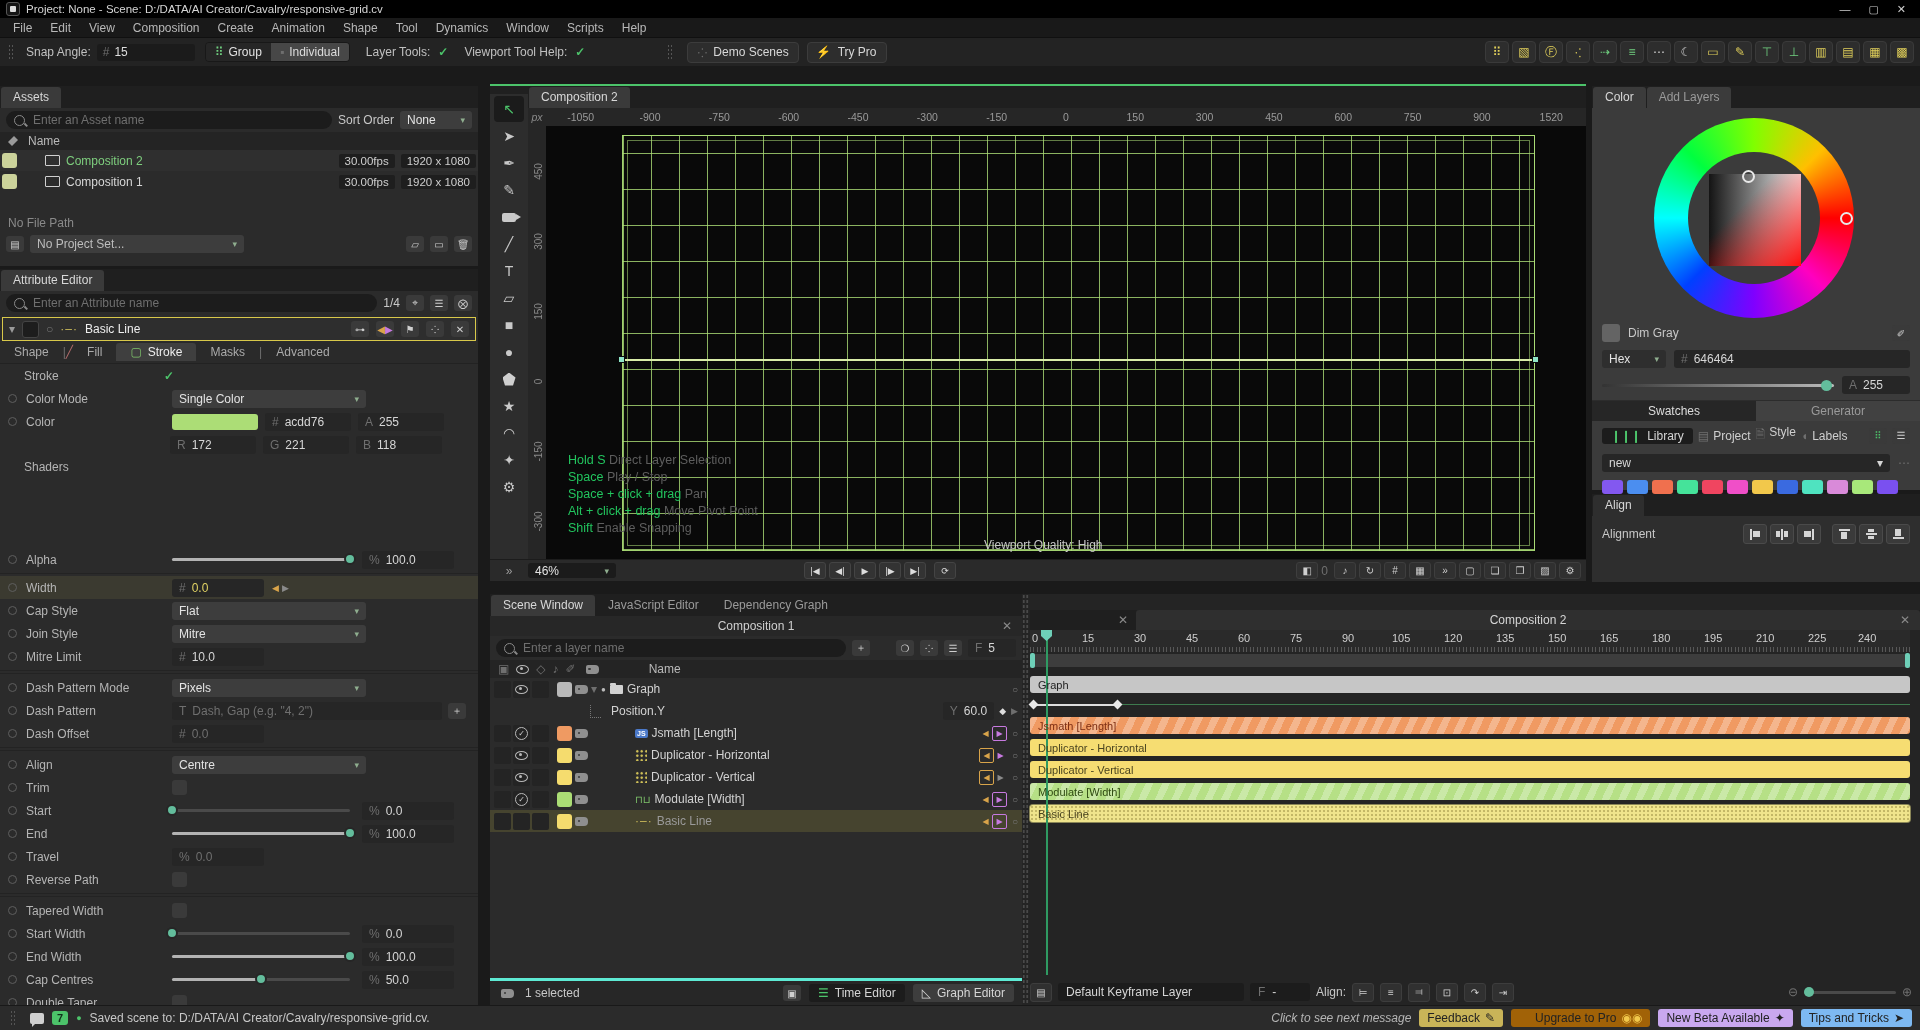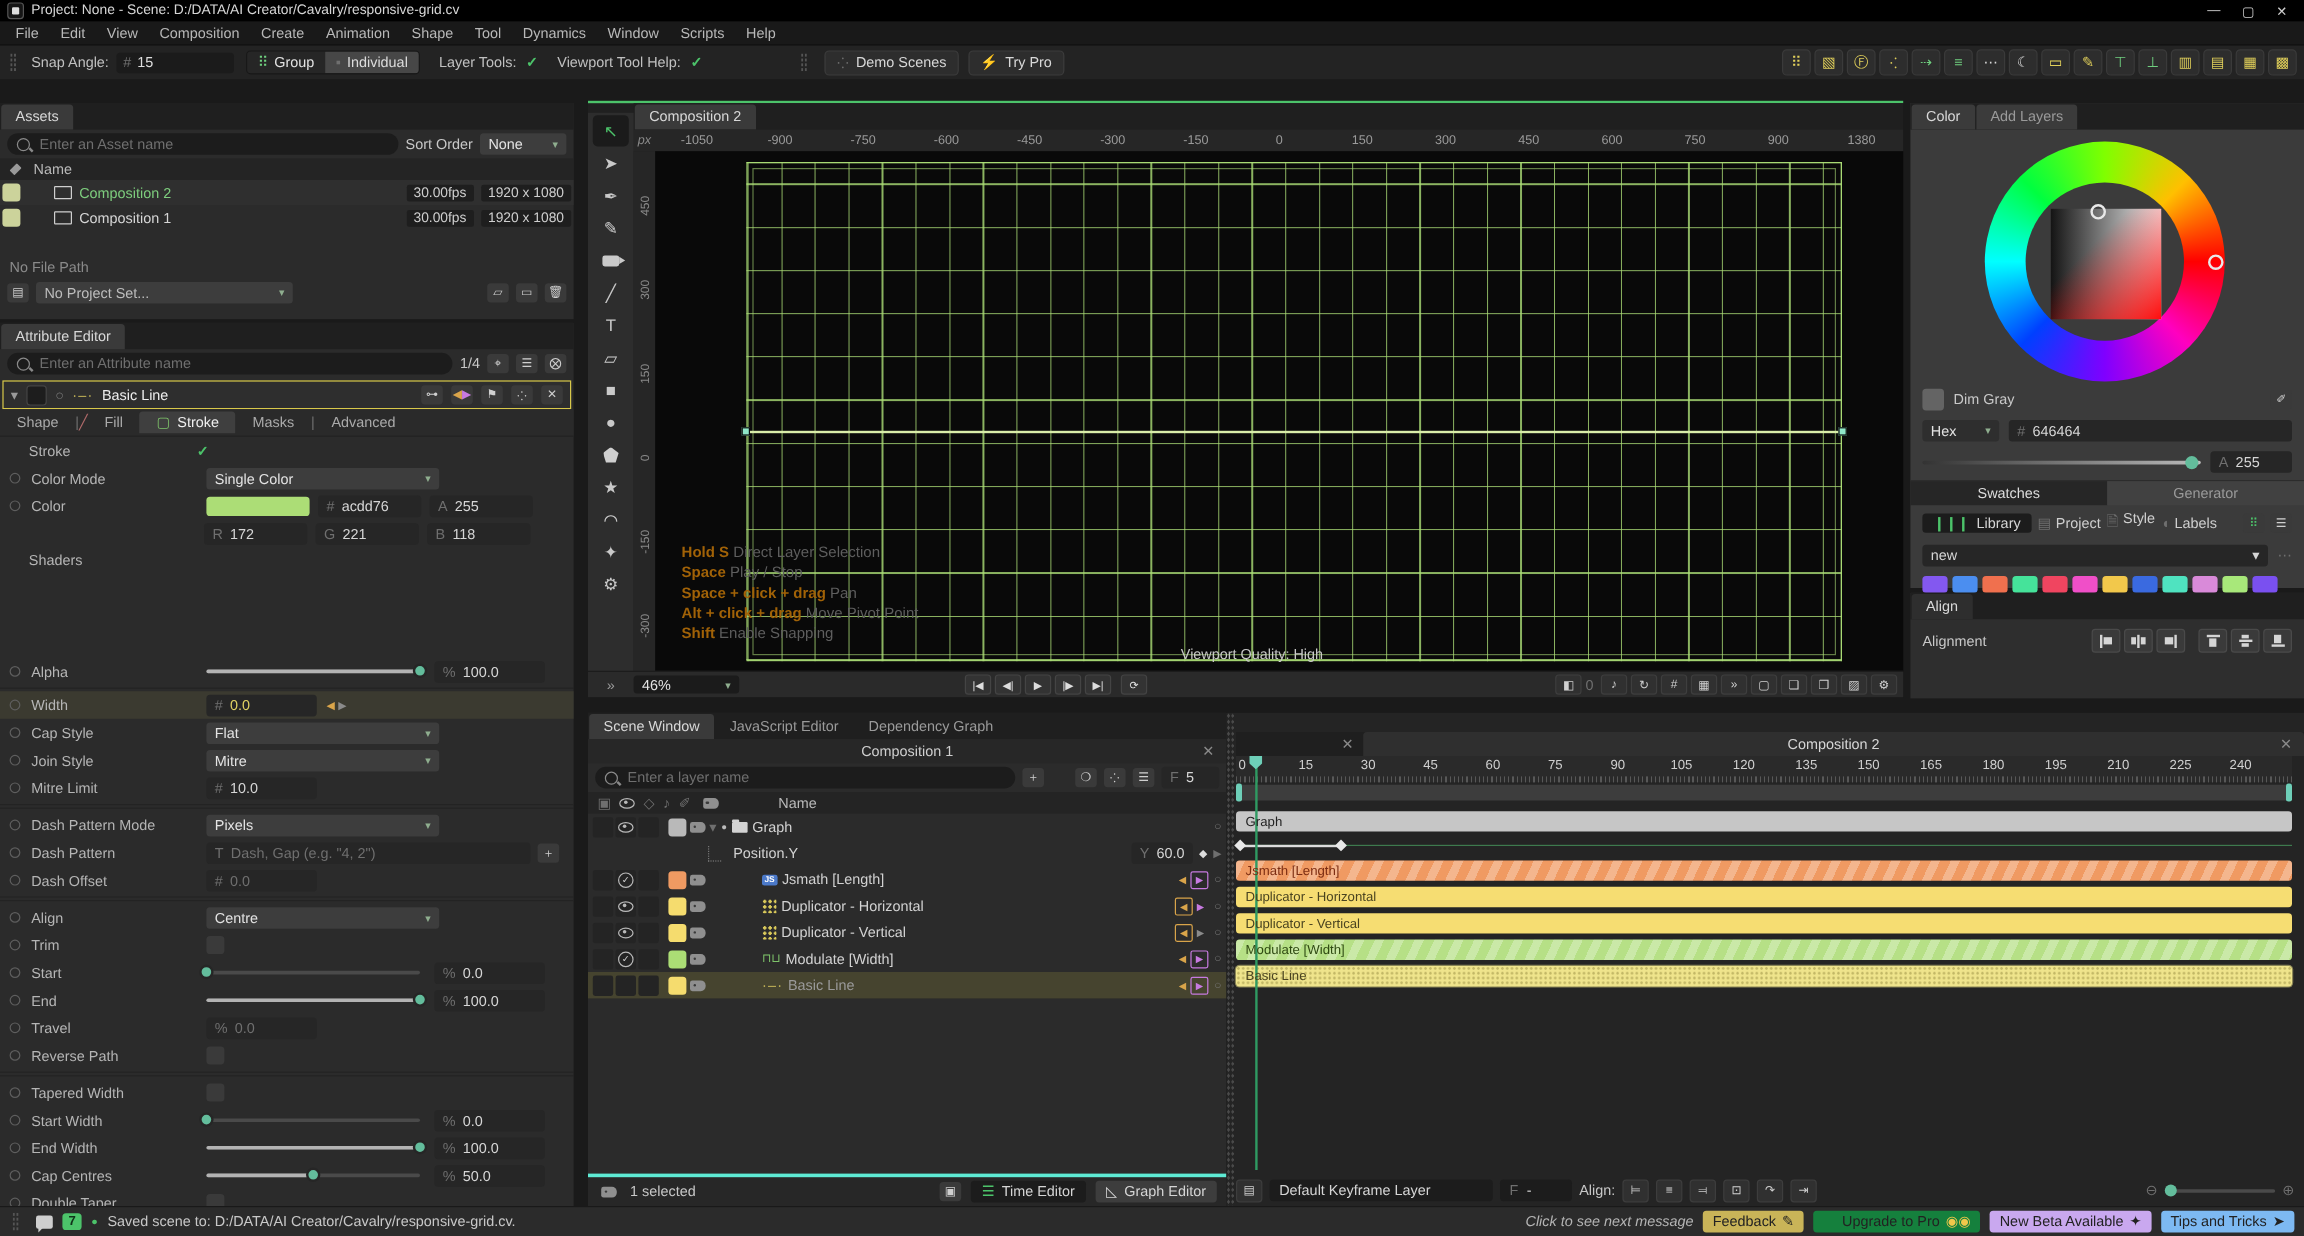--- a/index.html
+++ b/index.html
@@ -88,21 +88,21 @@
   #vruler span{position:absolute;left:2px;transform:rotate(-90deg);transform-origin:center;color:#8a8a8a;font-size:10px;width:30px;text-align:center;margin-left:-7px;}
   #canvas{position:absolute;left:56px;top:42px;right:0;bottom:21px;background:#090909;overflow:hidden;}
   #grid{position:absolute;left:76px;top:9px;width:911px;height:414px;border:1px solid rgba(171,221,118,.95);
     background:
       repeating-linear-gradient(90deg,rgba(171,221,118,.8) 0 1px,transparent 1px 28px),
       repeating-linear-gradient(0deg,rgba(171,221,118,.8) 0 1px,transparent 1px 36px);}
   #grid::before{content:"";position:absolute;inset:4px;border:1px solid rgba(171,221,118,.55);pointer-events:none;}
   #sel-line{position:absolute;left:-2px;right:-2px;top:223px;height:2px;background:#d9eda9;}
   #sel-line .ep{position:absolute;top:-3px;width:7px;height:7px;background:#8fe6c8;border:1px solid #0a0a0a;box-sizing:border-box;}
   .ovl{position:absolute;left:22px;top:326px;font-size:12.5px;line-height:17px;}
-  .ovl b{color:#a16207;font-weight:bold;}
+  .ovl b{color:#22c55e;font-weight:normal;}
   .ovl span{color:#5e5e5e;}
   #vq{position:absolute;left:438px;top:412px;color:#c9c9c9;}
   #vp-bottom{position:absolute;left:0;right:0;bottom:0;height:21px;background:#2a2a2a;border-top:1px solid #1c1c1c;display:flex;align-items:center;}
   .pb-btn{width:20px;height:15px;background:#333;border:1px solid #444;border-radius:3px;color:#ddd;font-size:9px;display:flex;align-items:center;justify-content:center;margin-left:3px;}
   .vic{width:20px;height:15px;background:#303030;border:1px solid #3e3e3e;border-radius:3px;display:flex;align-items:center;justify-content:center;font-size:10px;color:#cfcfcf;margin-left:3px;}
   
   #scene{left:490px;top:594px;width:532px;height:411px;background:#2b2b2b;}
   .sc-title{height:20px;display:flex;align-items:center;background:#272727;color:#cfcfcf;position:relative;justify-content:center;}
   .sc-title .x{position:absolute;right:10px;color:#8a8a8a;}
   .lcell{width:17px;height:17px;background:#242424;border-radius:2px;margin-right:2px;display:flex;align-items:center;justify-content:center;flex:none;}
@@ -609,21 +609,21 @@
       <span class="tick">-450</span>
         <span class="tick">-300</span>
       <span class="tick">-150</span>
         <span class="tick">0</span>
       <span class="tick">150</span>
         <span class="tick">300</span>
       <span class="tick">450</span>
         <span class="tick">600</span>
       <span class="tick">750</span>
         <span class="tick">900</span>
-      <span class="tick">1380</span>
+      <span class="tick">1520</span>
     </div>
     <div id="tools">
       <span class="tool on">↖</span>
       <span class="tool">➤</span>
       <span class="tool">✒</span>
       <span class="tool">✎</span>
       <span class="tool">
           <span class="i-cam"></span>
         </span>
       <span class="tool">╱</span>
@@ -1078,21 +1078,21 @@
     <span class="grip"></span>
     <span class="chat"></span>
     <span class="badge">7</span>
     <span style="color:#4cc36a;font-size:9px">●</span>
     <span>Saved scene to: D:/DATA/AI Creator/Cavalry/responsive-grid.cv.</span>
     <span style="margin-left:auto;font-style:italic;color:#b5b5b5">Click to see next message</span>
     <span class="st-btn" style="background-color: rgb(201, 180, 88);">
       <span>Feedback</span>
         <span>✎</span>
       </span>
-    <span class="st-btn" style="background-color: #15803d; padding-left: 24px;">
+    <span class="st-btn" style="background-color: #a16207; padding-left: 24px;">
       <span>Upgrade to Pro</span>
         <span style="color:#f2c84b">◉◉</span>
       </span>
     <span class="st-btn" style="background-color: rgb(201, 168, 239);">
       <span>New Beta Available</span>
         <span>✦</span>
       </span>
     <span class="st-btn" style="background-color: rgb(125, 185, 242);">
       <span>Tips and Tricks</span>
         <span>➤</span>

